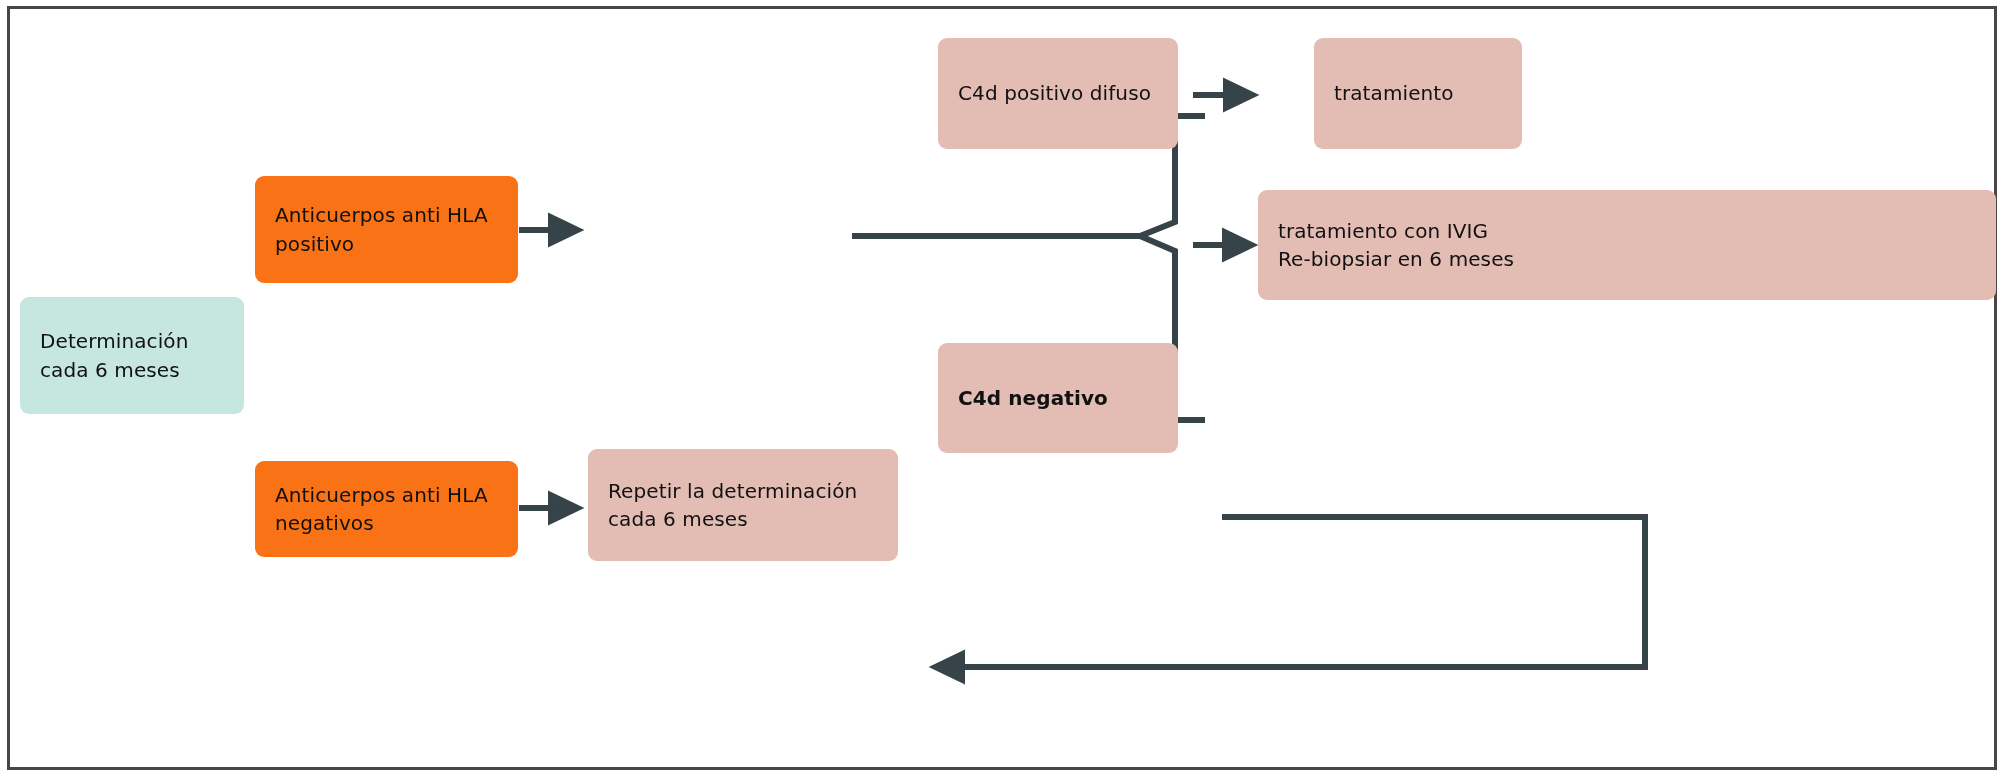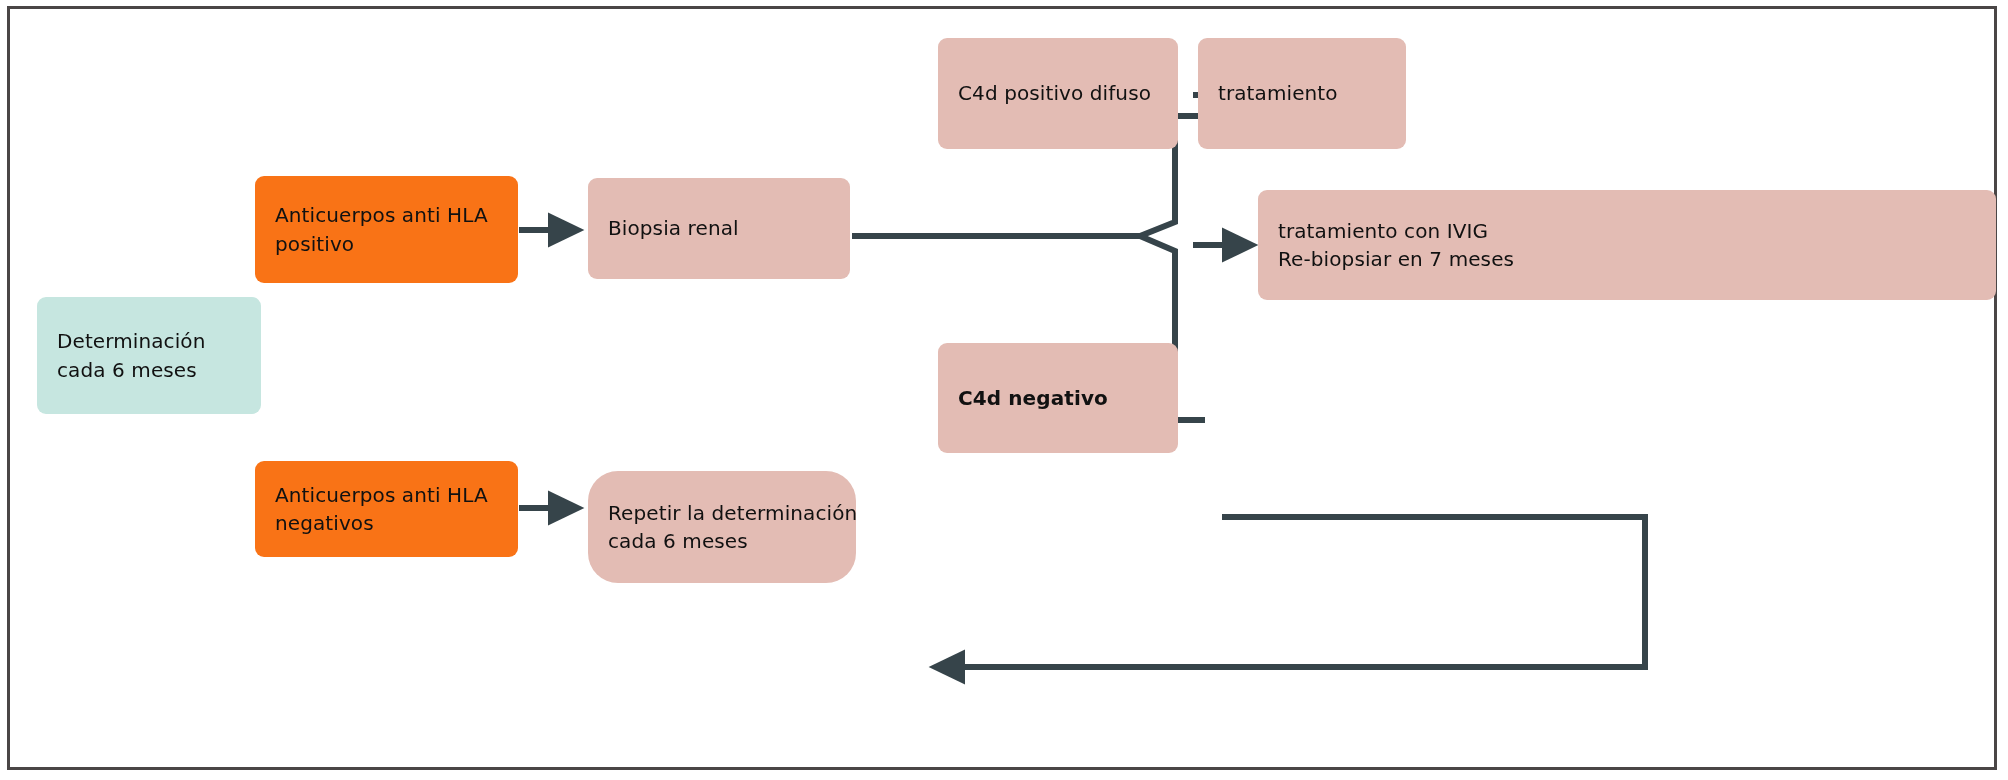--- a/index.html
+++ b/index.html
@@ -92,55 +92,52 @@
 
     <g>
       <line x1="519" y1="508" x2="573" y2="508" stroke="#36444a" stroke-width="6" marker-end="url(#arrowhead)"></line>
     </g>
 
     <g>
       <path d="M 1222 517 L 1645 517 L 1645 667 L 940 667" fill="none" stroke="#36444a" stroke-width="6" stroke-linecap="butt" stroke-linejoin="miter" marker-end="url(#arrowhead)"></path>
     </g>
   </svg>
 
-  <div class="node teal" style="left:37px; top:297px; width:224px; height:117px;">
+  <div class="node teal" style="left:20px; top:297px; width:224px; height:117px;">
     <span class="ln">Determinación</span>
     <span class="ln">cada 6 meses</span>
   </div>
 
   <div class="node purple" style="left:255px; top:176px; width:263px; height:107px;">
     <span class="ln">Anticuerpos anti HLA</span>
     <span class="ln">positivo</span>
   </div>
 
-  <div class="node pink" style="left:588px; top:178px; width:262px; height:101px;">
-    <span class="ln">Biopsia renal</span>
-  </div>
 
   <div class="node pink" style="left:938px; top:38px; width:240px; height:111px;">
     <span class="ln">C4d positivo difuso</span>
   </div>
 
-  <div class="node pink" style="left:1198px; top:38px; width:208px; height:111px;">
+  <div class="node pink" style="left:1314px; top:38px; width:208px; height:111px;">
     <span class="ln">tratamiento</span>
   </div>
 
 
   <div class="node pink" style="left:1258px; top:190px; width:738px; height:110px;">
     <span class="ln">tratamiento con IVIG</span>
-    <span class="ln">Re-biopsiar en 7 meses</span>
+    <span class="ln">Re-biopsiar en 6 meses</span>
   </div>
 
   <div class="node pink" style="left:938px; top:343px; width:240px; height:110px;font-weight:bold;">
     <span class="ln">C4d negativo</span>
   </div>
 
   <div class="node purple" style="left:255px; top:461px; width:263px; height:96px;">
     <span class="ln">Anticuerpos anti HLA</span>
     <span class="ln">negativos</span>
   </div>
 
-  <div class="node pink" style="left:588px; top:471px; width:268px; height:112px;border-radius:30px;">
+  <div class="node pink" style="left:588px; top:449px; width:310px; height:112px;">
     <span class="ln">Repetir la determinación</span>
     <span class="ln">cada 6 meses</span>
   </div>
 
 </div>
 
 </body></html>

